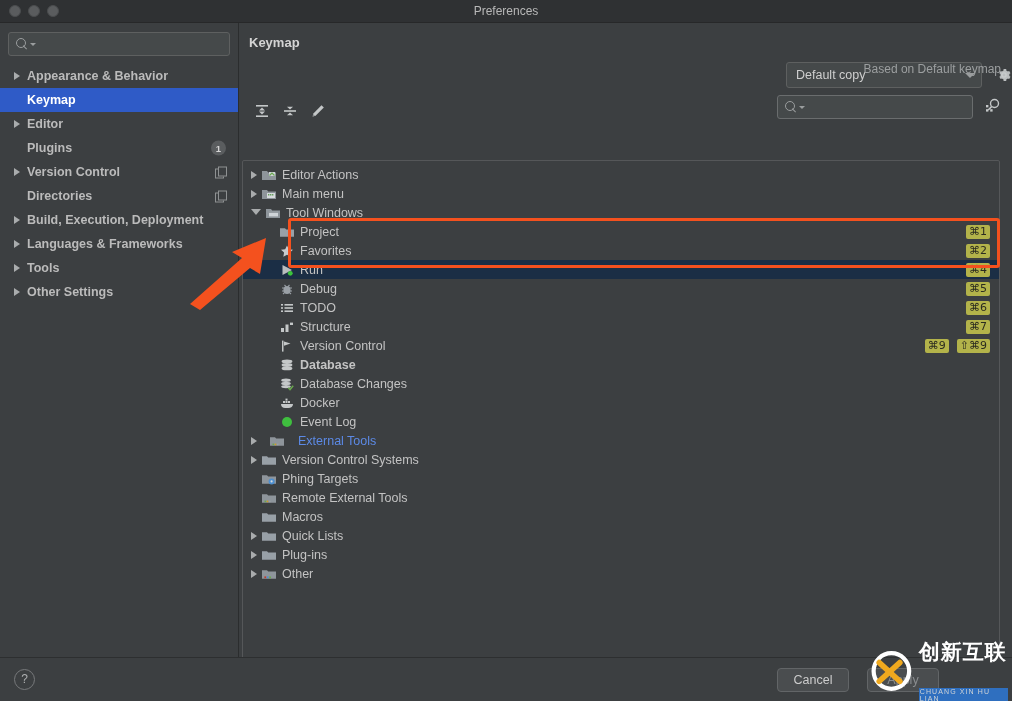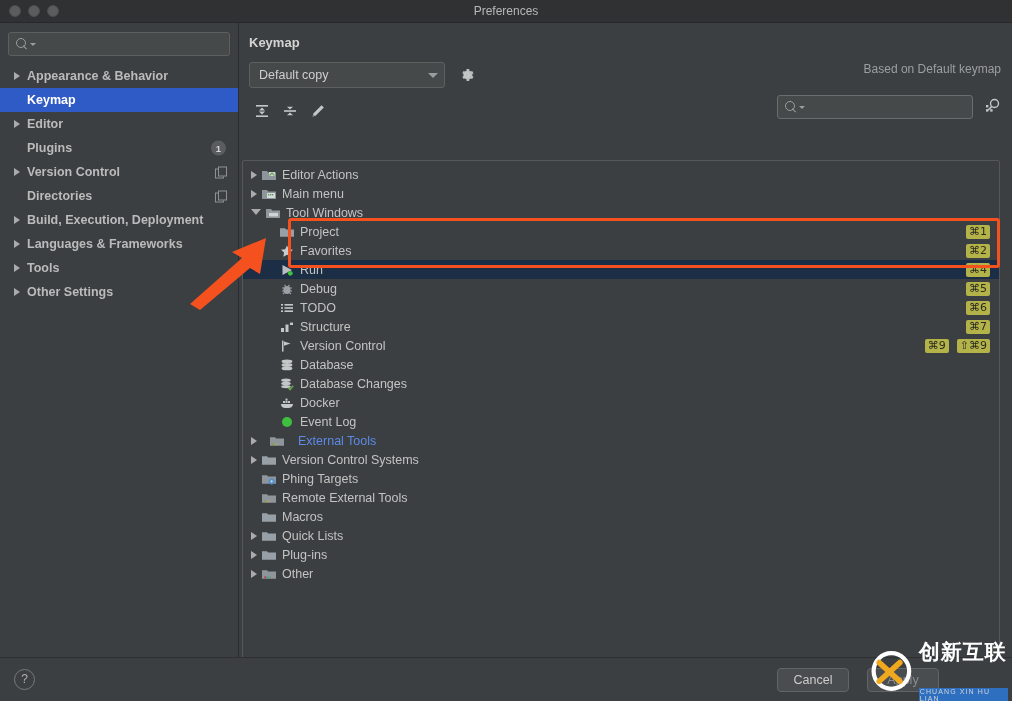--- a/index.html
+++ b/index.html
@@ -120,21 +120,21 @@
     position: absolute; top: 23px; left: 240px;
     width: 772px; height: 634px;
     background: #3c3f41;
   }
   .panel-title {
     font-size: 13px; color: #d4d4d4; font-weight: bold;
     padding: 12px 0 0 9px;
   }
   .keymap-row {
     display: flex; align-items: center;
-    padding: 12px 0 0 9px; position: relative;
+    padding: 12px 0 0 9px; position: relative; justify-content: flex-end;
   }
   .combo {
     width: 196px; height: 26px;
     background: #45494a; border: 1px solid #5e6060; border-radius: 3px;
     display: flex; align-items: center; padding: 0 6px 0 9px;
     font-size: 12.5px; color: #cfcfcf;
   }
   .combo-label { flex: 1; }
   .combo-caret {
     width: 0; height: 0;
@@ -504,21 +504,21 @@
             <span class="t-icon"><svg width="14" height="14" viewBox="0 0 14 14">
                 <rect x="2" y="1.6" width="1.5" height="11" fill="#c4c7c8"></rect>
                 <path d="M4 2.4 10.5 4.6 4 6.8Z" fill="#c4c7c8"></path>
               </svg></span>
             <span>Version Control</span>
             <span class="shortcuts">
               <span class="kbd">⌘9</span>
               <span class="kbd">⇧⌘9</span>
             </span>
           </div>
-          <div class="tree-row" style="padding-left: 26px;">
+          <div class="tree-row" style="padding-left: 26px; font-weight: bold;">
             <span class="t-arrow none"></span>
             <span class="t-icon"><svg width="14" height="14" viewBox="0 0 14 14">
                 <ellipse cx="7" cy="3.5" rx="5.4" ry="1.9" fill="#c4c7c8"></ellipse>
                 <ellipse cx="7" cy="7" rx="5.4" ry="1.9" fill="#c4c7c8"></ellipse>
                 <ellipse cx="7" cy="10.4" rx="5.4" ry="1.9" fill="#c4c7c8"></ellipse>
               </svg></span>
             <span>Database</span>
           </div>
           <div class="tree-row" style="padding-left: 26px;">
             <span class="t-arrow none"></span>

